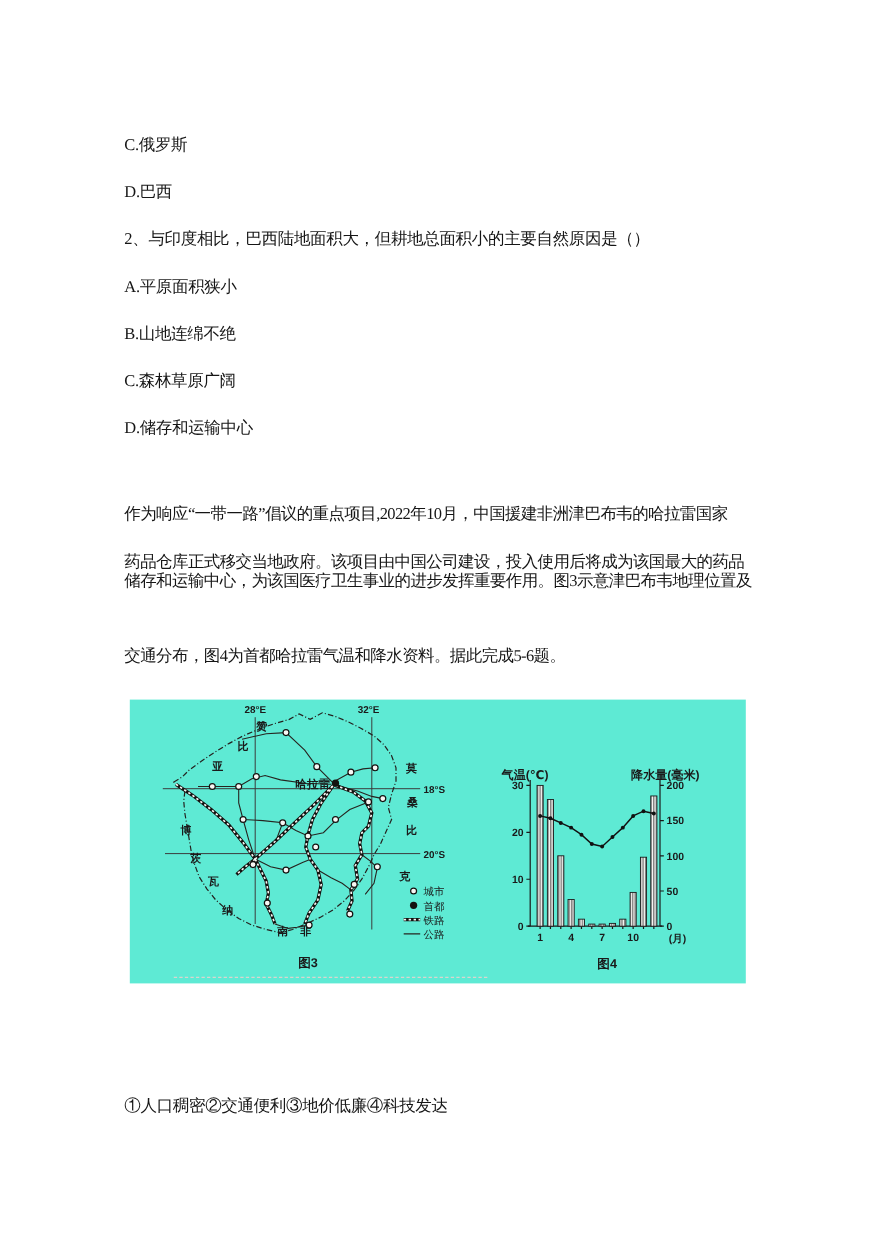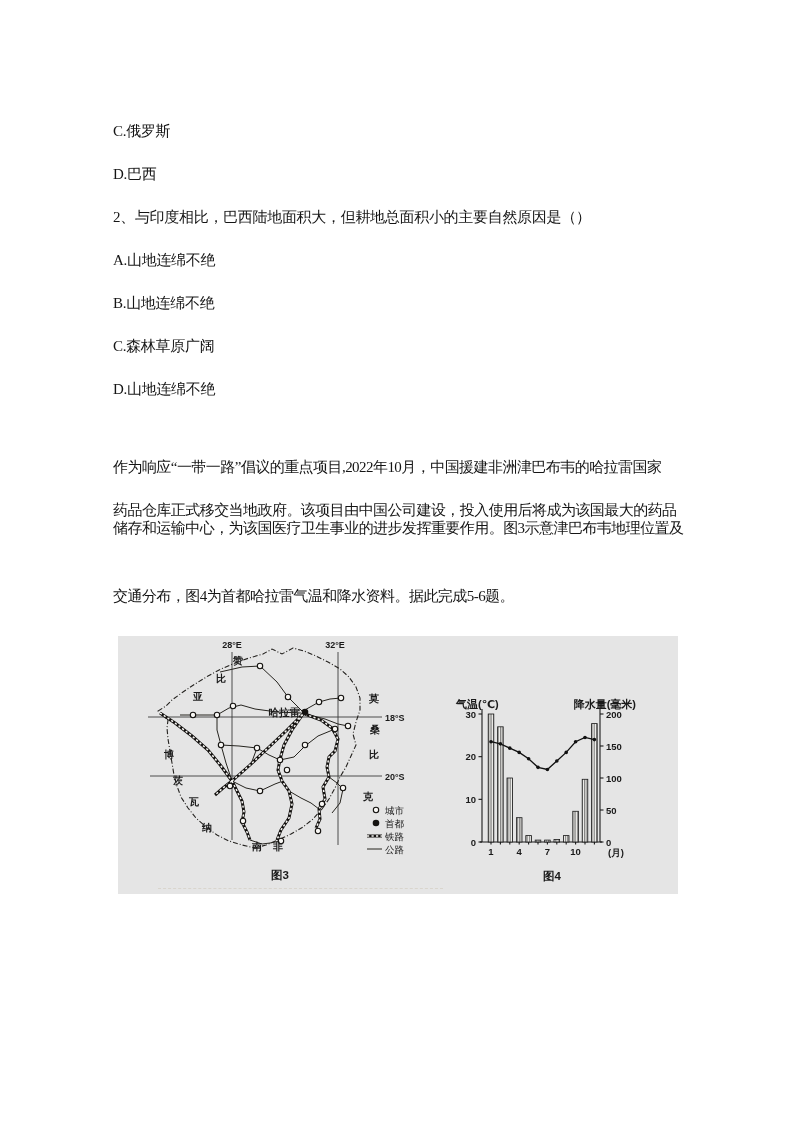--- a/index.html
+++ b/index.html
@@ -3,21 +3,21 @@
 <meta charset="utf-8">
 <style>
   html,body{margin:0;padding:0;background:#ffffff;}
   .page{position:relative;width:794px;height:1123px;background:#ffffff;overflow:hidden;
         font-family:"Liberation Serif","DejaVu Serif",serif;color:#151515;}
   .tline{position:absolute;left:113px;font-size:15px;letter-spacing:-0.3px;white-space:pre;
          color:#151515;}
   .para{letter-spacing:-0.55px;text-align:right;}
   
   .figure-strip{position:absolute;left:118px;top:636px;width:560px;height:258px;
-                background:#e5e5e5;}
+                background:#5eead4;}
   .figure-strip svg{position:absolute;filter:blur(0.3px);}
   #map-figure{left:2px;top:2px;}
   #climate-chart{left:322px;top:56px;}
   .scan-line{position:absolute;left:40px;top:252px;width:285px;height:0;
              border-top:1.6px dashed #d9d5cd;}
   
   .map-txt{font-family:"Liberation Sans","DejaVu Sans",sans-serif;fill:#1a1a1a;}
   .geo-lbl{font-size:9px;font-weight:bold;}
   .nbr{font-size:10px;font-weight:bold;}
   .cap-lbl{font-size:10.5px;font-weight:bold;}
@@ -40,24 +40,24 @@
 </style>
 </head>
 <body>
 
 <div class="page">
 
   <p class="tline" style="top:107px">C.俄罗斯</p>
   <p class="tline" style="top:150px">D.巴西</p>
 
   <p class="tline" style="top:193px">2、与印度相比，巴西陆地面积大，但耕地总面积小的主要自然原因是（）</p>
-  <p class="tline" style="top:236px">A.山地连绵不绝</p>
+  <p class="tline" style="top:236px">A.平原面积狭小</p>
   <p class="tline" style="top:279px">B.山地连绵不绝</p>
   <p class="tline" style="top:322px">C.森林草原广阔</p>
-  <p class="tline" style="top:365px">D.山地连绵不绝</p>
+  <p class="tline" style="top:365px">D.储存和运输中心</p>
 
   <p class="tline para" style="top:443px">作为响应“一带一路”倡议的重点项目,2022年10月，中国援建非洲津巴布韦的哈拉雷国家</p>
   <p class="tline para" style="top:486px">药品仓库正式移交当地政府。该项目由中国公司建设，投入使用后将成为该国最大的药品</p>
   <p class="tline para" style="top:504px">储存和运输中心，为该国医疗卫生事业的进步发挥重要作用。图3示意津巴布韦地理位置及</p>
   <p class="tline para" style="top:572px">交通分布，图4为首都哈拉雷气温和降水资料。据此完成5-6题。</p>
 
   <div class="figure-strip">
 
     <svg id="map-figure" width="310" height="250" viewBox="0 0 310 250" xmlns="http://www.w3.org/2000/svg">
 
@@ -231,14 +231,15 @@
           <circle cx="145" cy="45.46666666666667" r="1.8" fill="#111"></circle>
           <circle cx="154.4" cy="47.599999999999994" r="1.8" fill="#111"></circle>
         </g>
       <text class="chart-txt tick" x="168" y="164">(月)</text>
       <text class="chart-txt fig-cap" x="112" y="188" text-anchor="middle">图4</text>
     </svg>
 
     <div class="scan-line"></div>
   </div>
 
+  <p class="tline" style="top:981px">①人口稠密②交通便利③地价低廉④科技发达</p>
 
 </div>
 
 </body></html>

